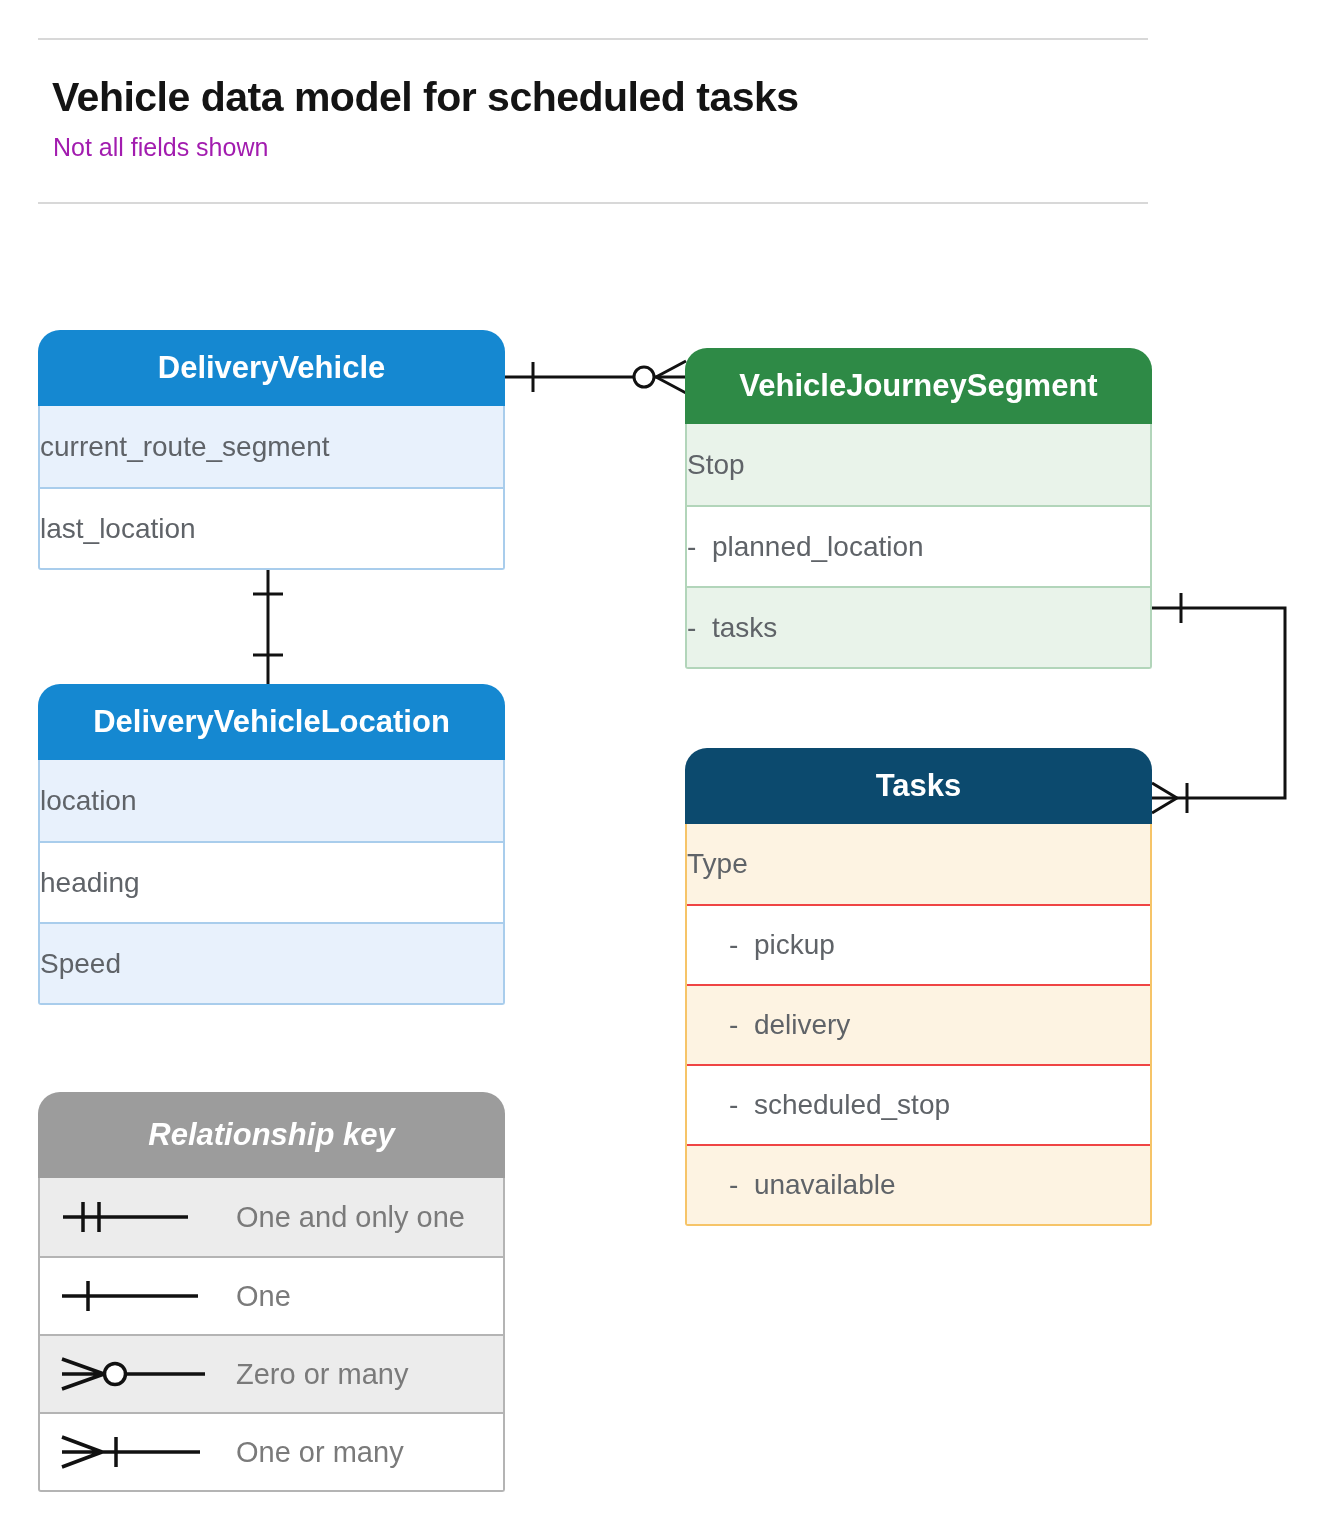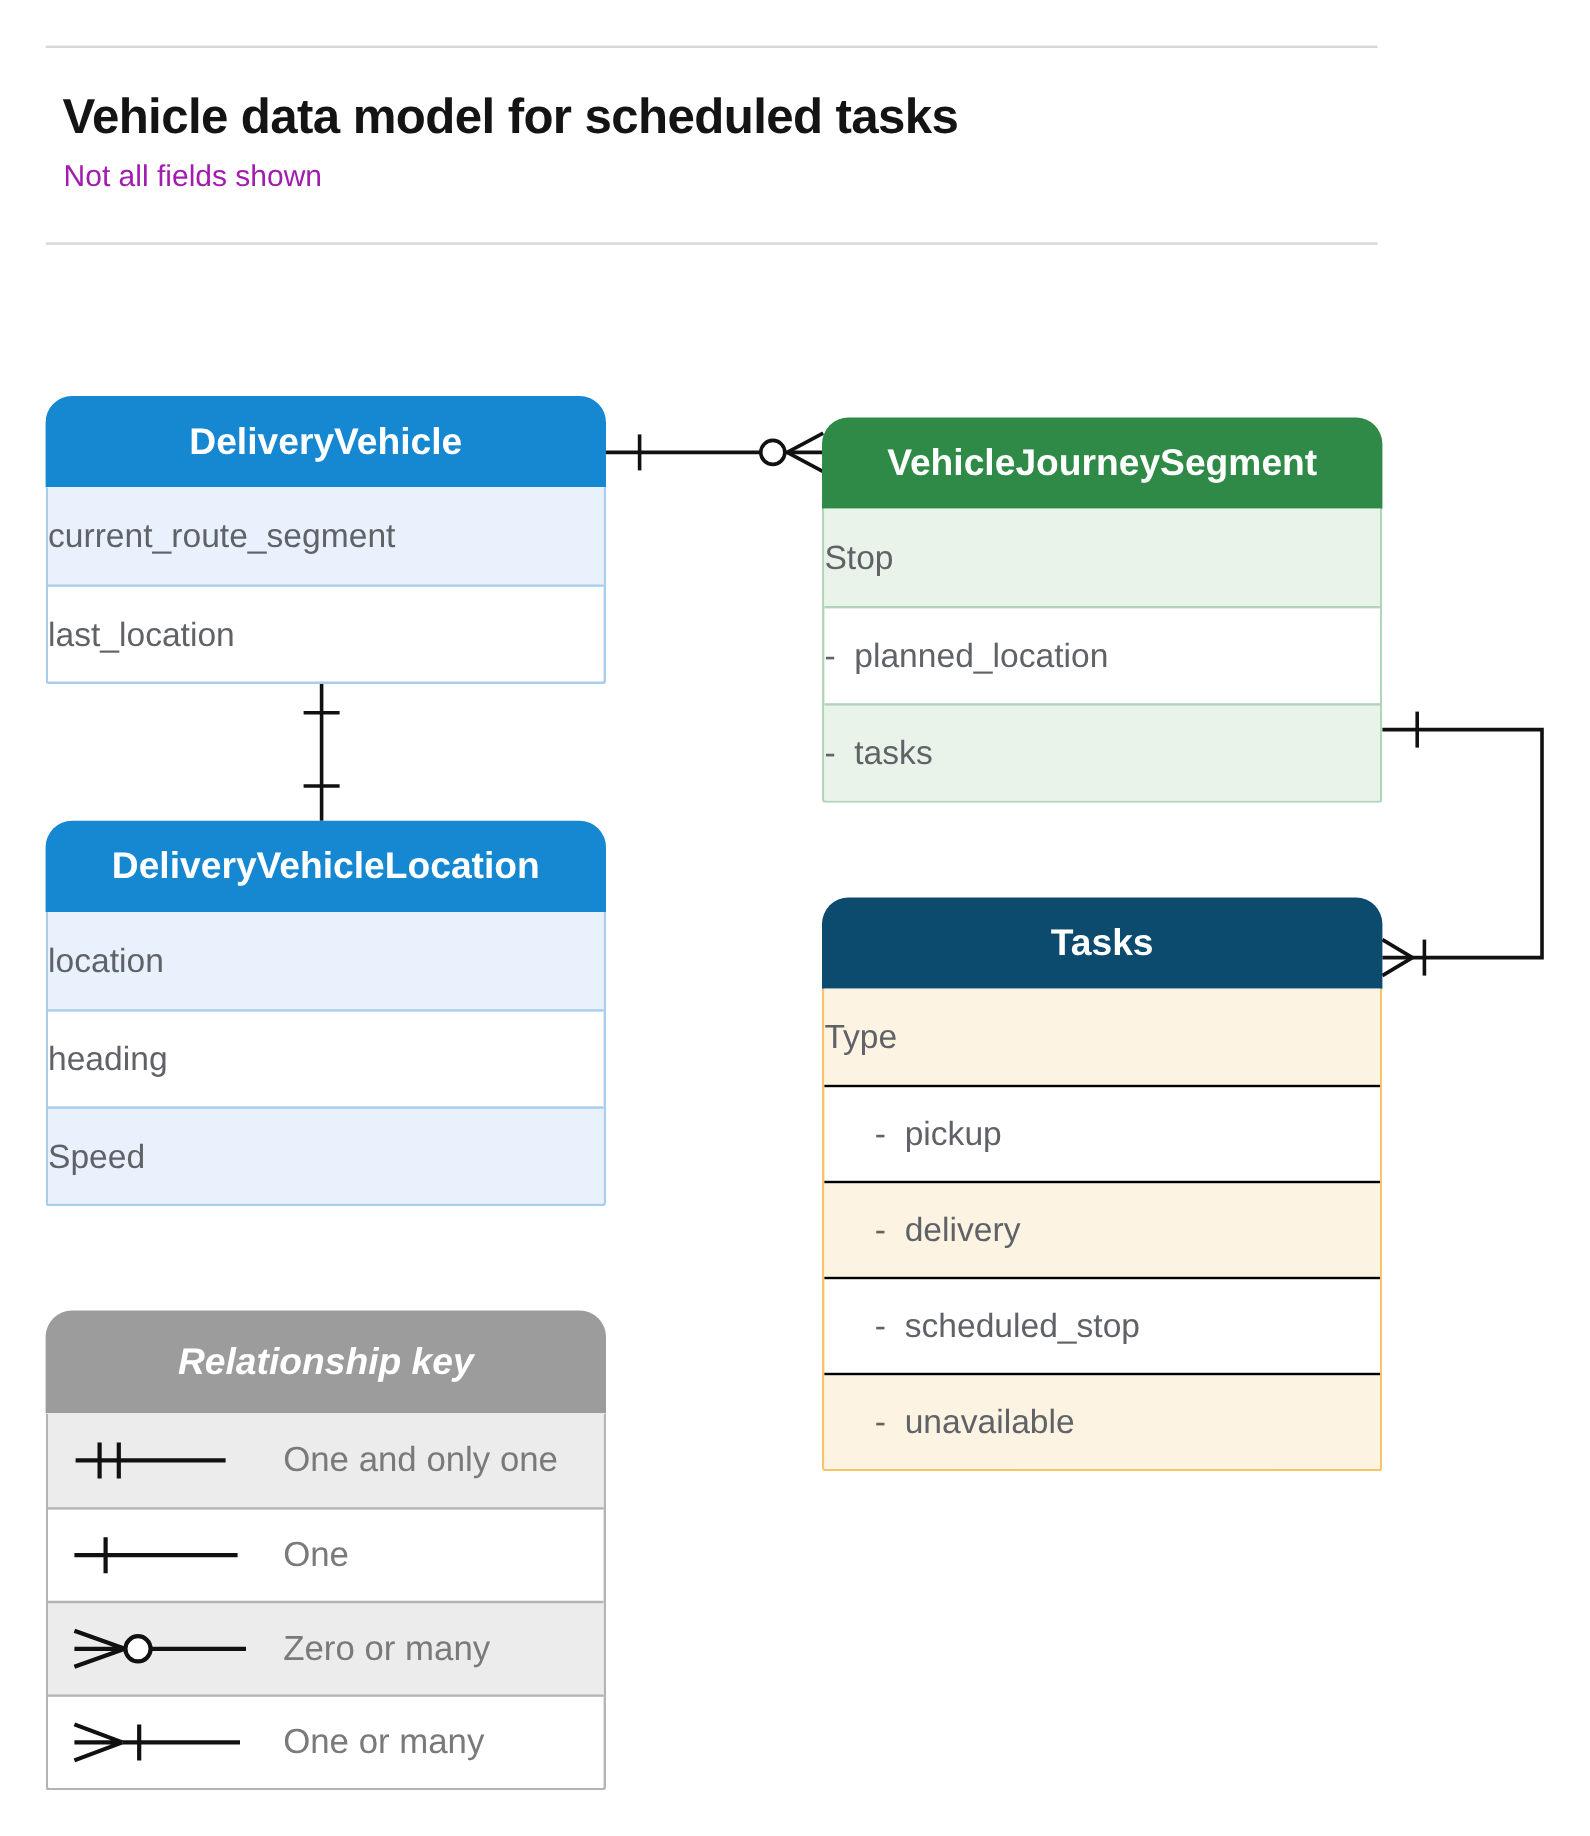--- a/index.html
+++ b/index.html
@@ -41,21 +41,21 @@
   .blue  .field-row + .field-row { border-top:2px solid #a9cdec; }
 
   .green .entity-header { background:#2e8a46; }
   .green .entity-rows   { border-color:#b2d5ba; }
   .green .field-row:nth-child(odd) { background:#e9f3ea; }
   .green .field-row + .field-row { border-top:2px solid #b2d5ba; }
 
   .orange .entity-header { background:#0c4a6e; }
   .orange .entity-rows   { border-color:#f6c468; }
   .orange .field-row:nth-child(odd) { background:#fdf3e2; }
-  .orange .field-row + .field-row { border-top:2px solid #000000; }
+  .orange .field-row + .field-row { border-top:2px solid #ef4444; }
   .orange .field-row { height:80px; }
 
   .gray  .entity-header { background:#9c9c9c; height:86px;font-style:italic; }
   .gray  .entity-rows   { border-color:#b4b4b4; }
   .gray  .key-row:nth-child(odd) { background:#ececec; }
   .gray  .key-row + .key-row { border-top:2px solid #b4b4b4; }
 
   #entity-delivery-vehicle          { left:38px;  top:330px; }
   #entity-vehicle-journey-segment   { left:685px; top:348px; }
   #entity-delivery-vehicle-location { left:38px;  top:684px; }

